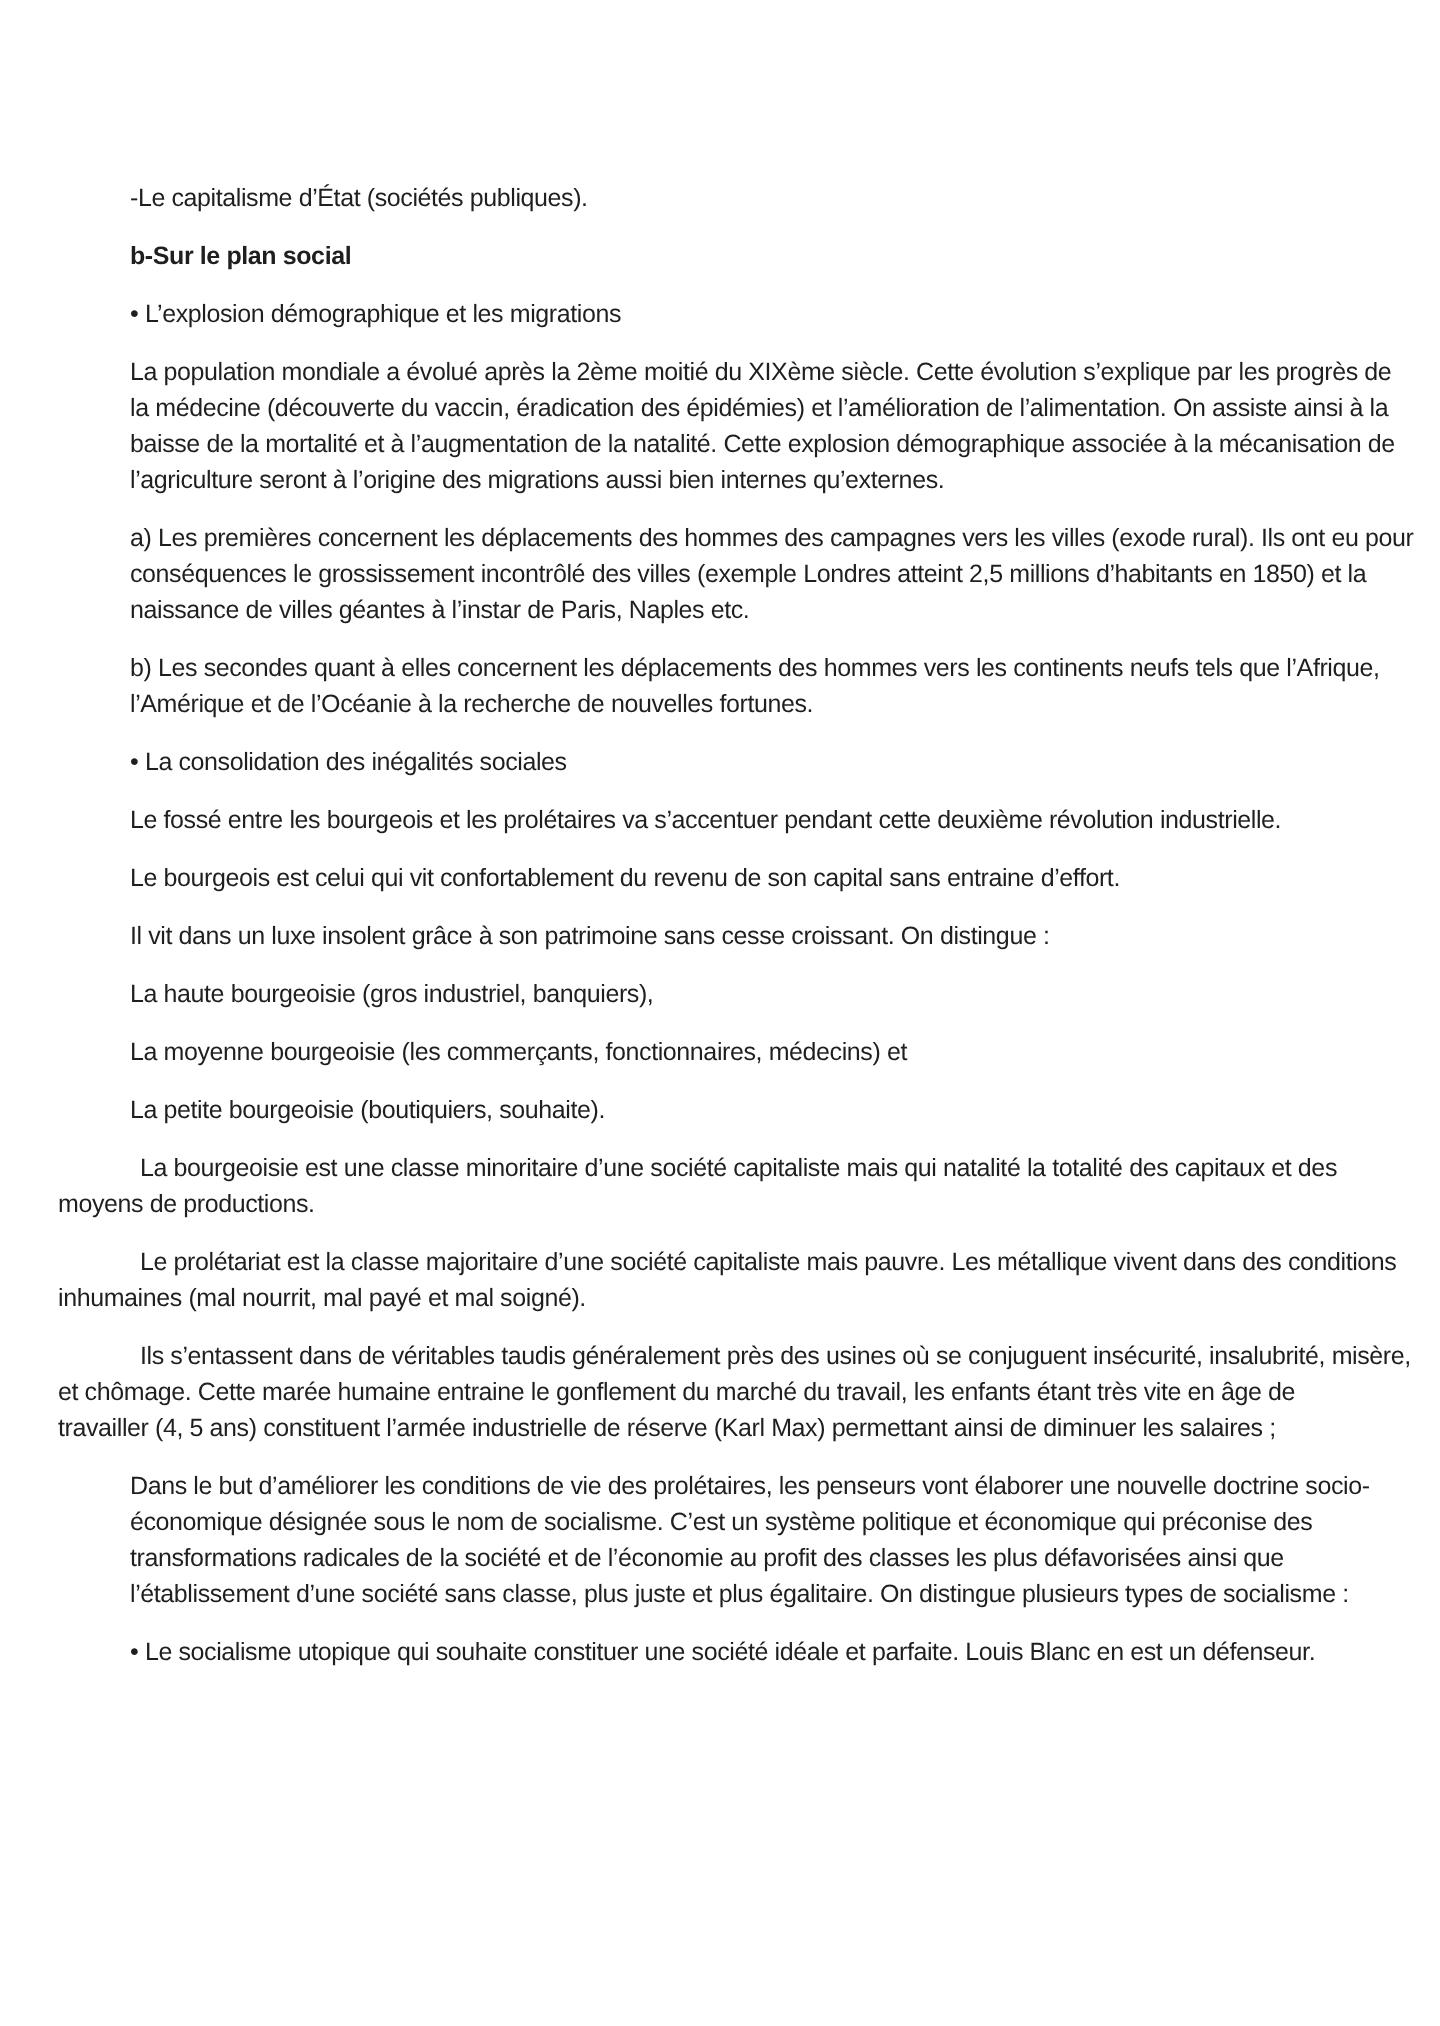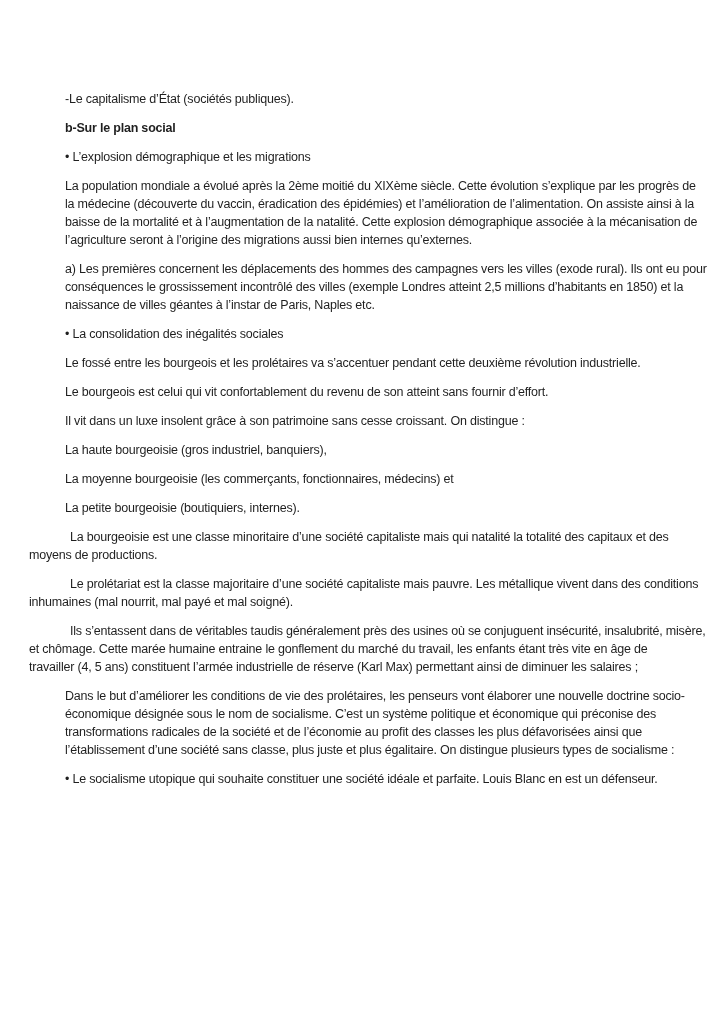--- a/index.html
+++ b/index.html
@@ -44,27 +44,29 @@
   <p class="para">-Le capitalisme d’État (sociétés publiques).</p>
   <p class="para bold">b-Sur le plan social</p>
   <p class="para">• L’explosion démographique et les migrations</p>
   <p class="para">La population mondiale a évolué après la 2ème moitié du XIXème siècle. Cette évolution s’explique par les progrès de
 la médecine (découverte du vaccin, éradication des épidémies) et l’amélioration de l’alimentation. On assiste ainsi à la
 baisse de la mortalité et à l’augmentation de la natalité. Cette explosion démographique associée à la mécanisation de
 l’agriculture seront à l’origine des migrations aussi bien internes qu’externes.</p>
   <p class="para">a) Les premières concernent les déplacements des hommes des campagnes vers les villes (exode rural). Ils ont eu pour
 conséquences le grossissement incontrôlé des villes (exemple Londres atteint 2,5 millions d’habitants en 1850) et la
 naissance de villes géantes à l’instar de Paris, Naples etc.</p>
+  <p class="para">b) Les secondes quant à elles concernent les déplacements des hommes vers les continents neufs tels que l’Afrique,
+l’Amérique et de l’Océanie à la recherche de nouvelles fortunes.</p>
   <p class="para">• La consolidation des inégalités sociales</p>
   <p class="para">Le fossé entre les bourgeois et les prolétaires va s’accentuer pendant cette deuxième révolution industrielle.</p>
-  <p class="para">Le bourgeois est celui qui vit confortablement du revenu de son atteint sans fournir d’effort.</p>
+  <p class="para">Le bourgeois est celui qui vit confortablement du revenu de son capital sans entraine d’effort.</p>
   <p class="para">Il vit dans un luxe insolent grâce à son patrimoine sans cesse croissant. On distingue :</p>
   <p class="para">La haute bourgeoisie (gros industriel, banquiers),</p>
   <p class="para">La moyenne bourgeoisie (les commerçants, fonctionnaires, médecins) et</p>
-  <p class="para">La petite bourgeoisie (boutiquiers, internes).</p>
+  <p class="para">La petite bourgeoisie (boutiquiers, souhaite).</p>
   <p class="para wide">La bourgeoisie est une classe minoritaire d’une société capitaliste mais qui natalité la totalité des capitaux et des
 moyens de productions.</p>
   <p class="para wide">Le prolétariat est la classe majoritaire d’une société capitaliste mais pauvre. Les métallique vivent dans des conditions
 inhumaines (mal nourrit, mal payé et mal soigné).</p>
   <p class="para wide">Ils s’entassent dans de véritables taudis généralement près des usines où se conjuguent insécurité, insalubrité, misère,
 et chômage. Cette marée humaine entraine le gonflement du marché du travail, les enfants étant très vite en âge de
 travailler (4, 5 ans) constituent l’armée industrielle de réserve (Karl Max) permettant ainsi de diminuer les salaires ;</p>
   <p class="para">Dans le but d’améliorer les conditions de vie des prolétaires, les penseurs vont élaborer une nouvelle doctrine socio-
 économique désignée sous le nom de socialisme. C’est un système politique et économique qui préconise des
 transformations radicales de la société et de l’économie au profit des classes les plus défavorisées ainsi que

